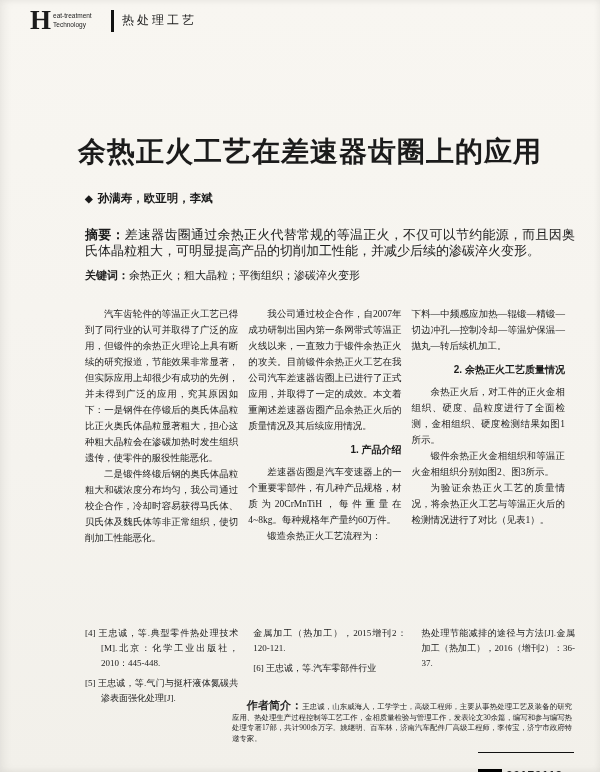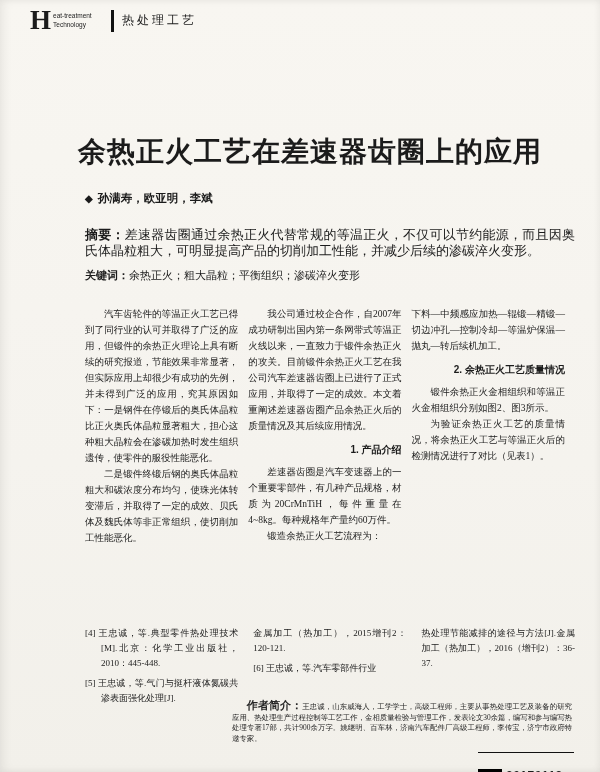--- a/index.html
+++ b/index.html
@@ -91,31 +91,32 @@
     <span class="lbl">摘要：</span><span>差速器齿圈通过余热正火代替常规的等温正火，不仅可以节约能源，而且因奥氏体晶粒粗大，可明显提高产品的切削加工性能，并减少后续的渗碳淬火变形。</span>
   </p>
 
   <p class="keywords">
     <span class="lbl">关键词：</span><span>余热正火；粗大晶粒；平衡组织；渗碳淬火变形</span>
   </p>
 
   <div class="body-columns">
     <div class="col">
       <p class="para">汽车齿轮件的等温正火工艺已得到了同行业的认可并取得了广泛的应用，但锻件的余热正火理论上具有断续的研究报道，节能效果非常显著，但实际应用上却很少有成功的先例，并未得到广泛的应用，究其原因如下：一是钢件在停锻后的奥氏体晶粒比正火奥氏体晶粒显著粗大，担心这种粗大晶粒会在渗碳加热时发生组织遗传，使零件的服役性能恶化。</p>
-      <p class="para">二是锻件终锻后钢的奥氏体晶粒粗大和碳浓度分布均匀，使珠光体转变滞后，并取得了一定的成效、贝氏体及魏氏体等非正常组织，使切削加工性能恶化。</p>
+      <p class="para">二是锻件终锻后钢的奥氏体晶粒粗大和碳浓度分布均匀，我公司通过校企合作，冷却时容易获得马氏体、贝氏体及魏氏体等非正常组织，使切削加工性能恶化。</p>
     </div>
     <div class="col">
       <p class="para">我公司通过校企合作，自2007年成功研制出国内第一条网带式等温正火线以来，一直致力于锻件余热正火的攻关。目前锻件余热正火工艺在我公司汽车差速器齿圈上已进行了正式应用，并取得了一定的成效。本文着重阐述差速器齿圈产品余热正火后的质量情况及其后续应用情况。</p>
       <h3 class="subhead">1. 产品介绍</h3>
       <p class="para">差速器齿圈是汽车变速器上的一个重要零部件，有几种产品规格，材质为20CrMnTiH，每件重量在4~8kg。每种规格年产量约60万件。</p>
       <p class="para">锻造余热正火工艺流程为：</p>
     </div>
     <div class="col">
       <p class="para noindent">下料—中频感应加热—辊锻—精锻—切边冲孔—控制冷却—等温炉保温—抛丸—转后续机加工。</p>
       <h3 class="subhead">2. 余热正火工艺质量情况</h3>
+      <p class="para">余热正火后，对工件的正火金相组织、硬度、晶粒度进行了全面检测，金相组织、硬度检测结果如图1所示。</p>
       <p class="para">锻件余热正火金相组织和等温正火金相组织分别如图2、图3所示。</p>
       <p class="para">为验证余热正火工艺的质量情况，将余热正火工艺与等温正火后的检测情况进行了对比（见表1）。</p>
     </div>
   </div>
 
   <div class="refs-columns">
     <div class="col">
       <p class="ref">[4] 王忠诚，等.典型零件热处理技术[M].北京：化学工业出版社，2010：445-448.</p>
       <p class="ref">[5] 王忠诚，等.气门与挺杆液体氮碳共渗表面强化处理[J].</p>
     </div>

